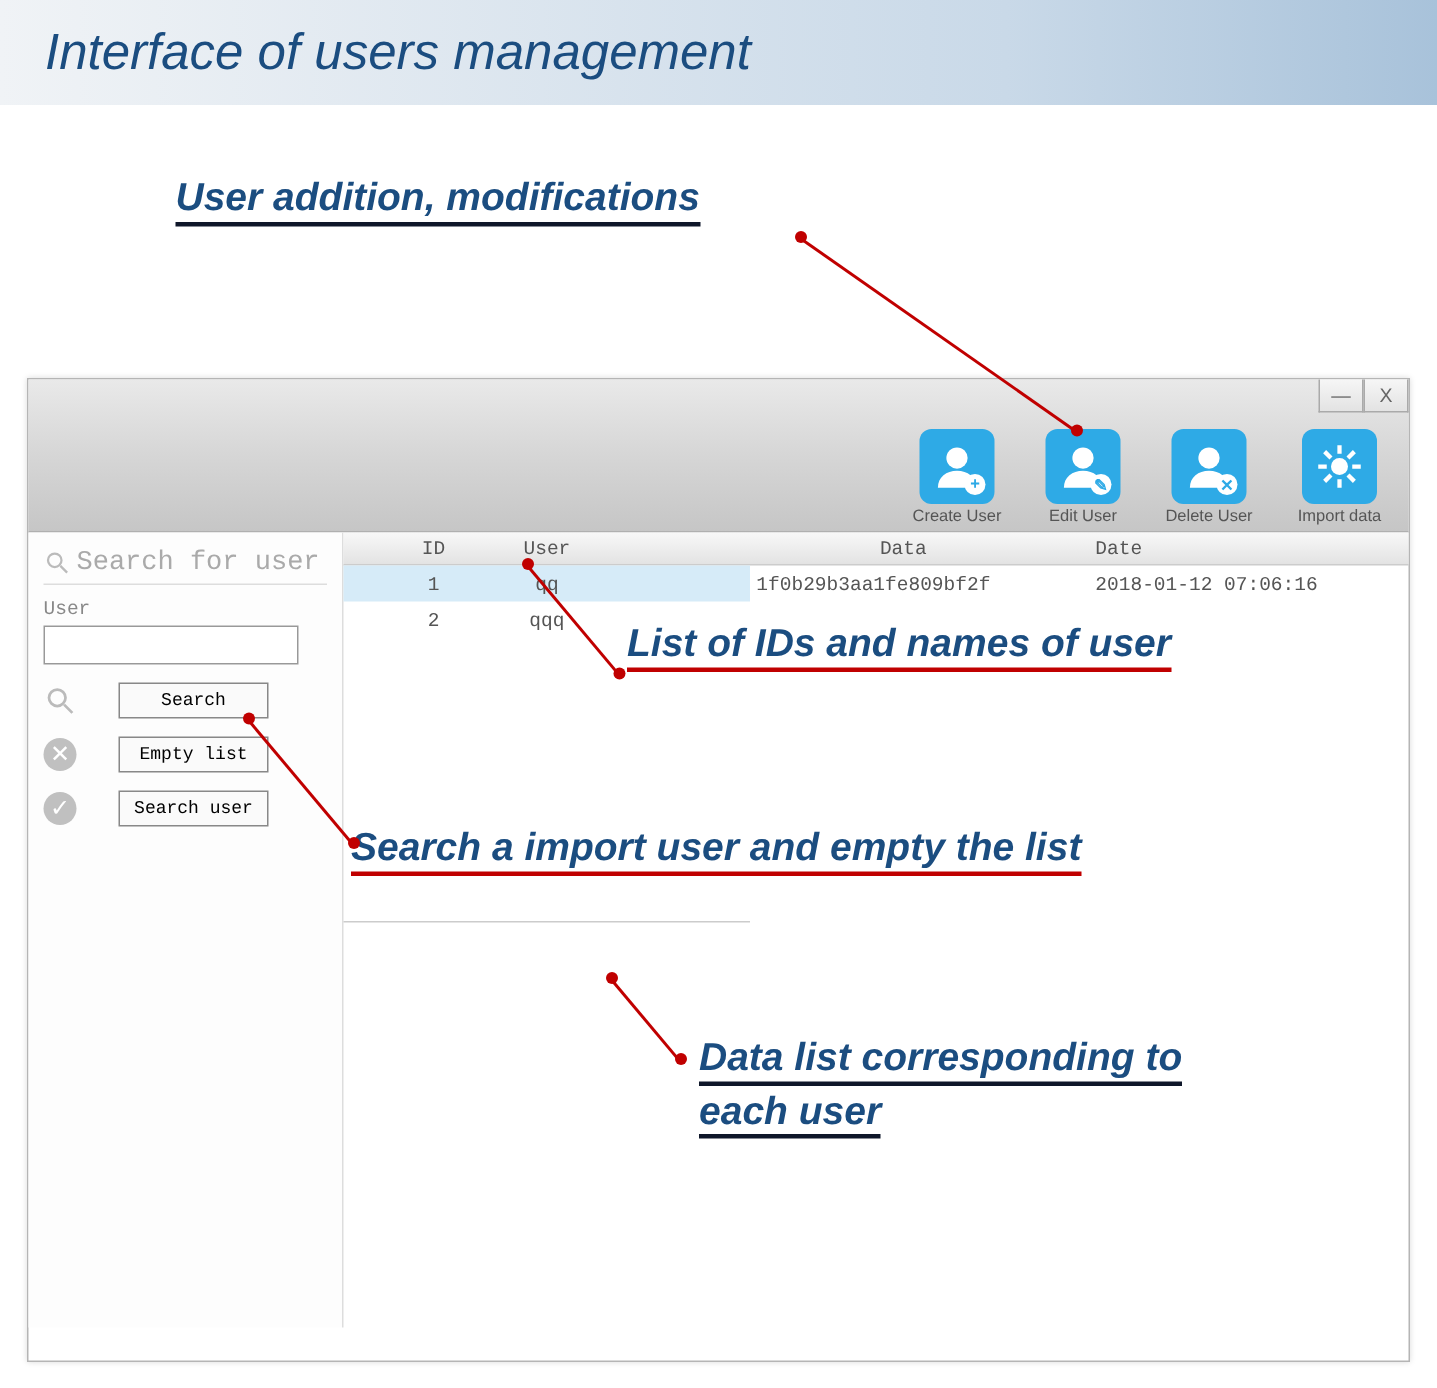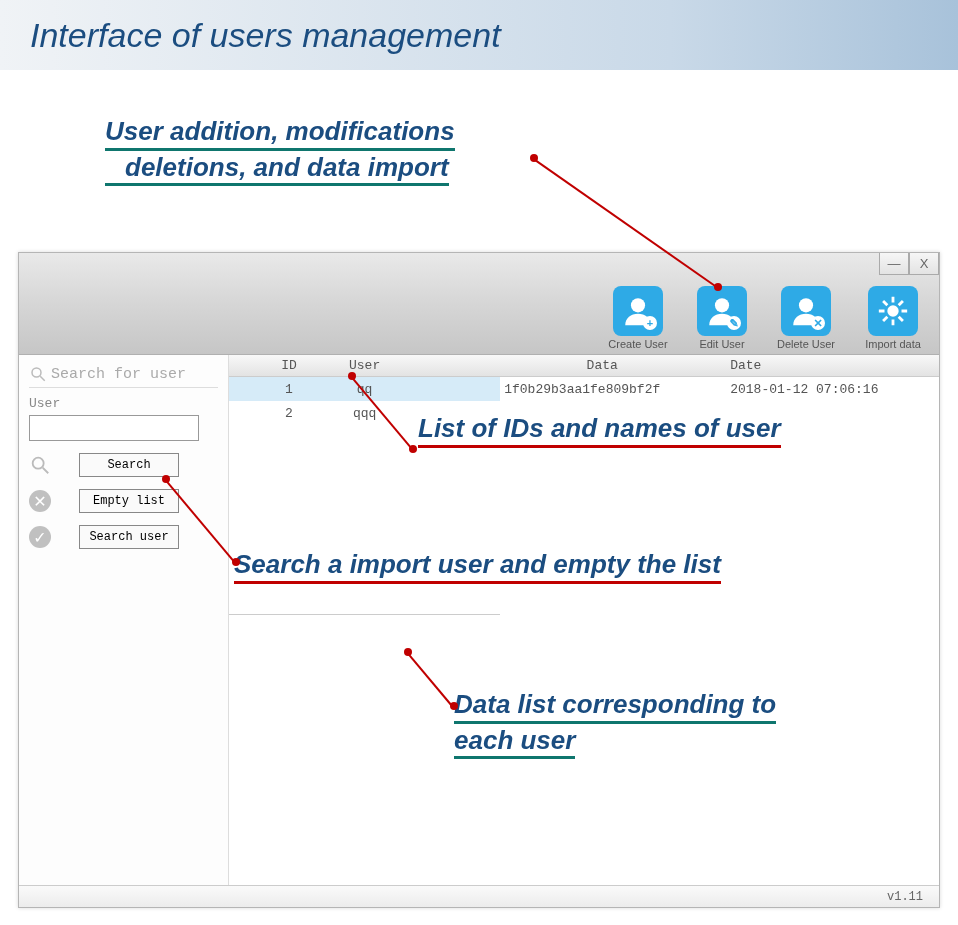--- a/index.html
+++ b/index.html
@@ -29,21 +29,21 @@
     font-weight: bold;
     font-style: italic;
     color: #1b4d80;
     border-bottom: 3px solid #c00000;
     line-height: 1.25;
     z-index: 50;
     background: rgba(255,255,255,0);
     white-space: nowrap;
   }
   .annotation.two-line { border-bottom: none; }
-  .annotation.two-line span { display: block; border-bottom: 3px solid #0f766e; width: fit-content; }
+  .annotation.two-line span { display: block; border-bottom: 3px solid #0f172a; width: fit-content; margin-left: 12px; }
 
   .pointer-line {
     position: absolute;
     background: #c00000;
     height: 2px;
     transform-origin: 0 0;
     z-index: 49;
   }
   .pointer-dot {
     position: absolute;
@@ -145,21 +145,21 @@
   .sidebar {
     width: 210px;
     border-right: 1px solid #ddd;
     padding: 6px 10px;
     background: #fdfdfd;
   }
   .sidebar-title {
     display: flex; align-items: center; gap: 4px;
     color: #aaa;
     font-family: "Courier New", monospace;
-    font-size: 15px;
+    font-size: 18px;
     border-bottom: 1px solid #ddd;
     padding: 4px 0;
   }
   .sidebar-title svg { width: 18px; height: 18px; }
   .field-label {
     font-family: "Courier New", monospace;
     font-size: 13px;
     color: #888;
     margin-top: 8px;
   }
@@ -239,21 +239,20 @@
 </style>
 </head>
 <body>
 
 <div class="page-title-bar">
   <div class="page-title">Interface of users management</div>
 </div>
 
 <div class="annotation two-line" style="left:105px; top:115px;">
   <span>User addition, modifications</span>
-  <span style="padding-left:20px;">deletions, and data import</span>
 </div>
 <div class="pointer-dot" style="left:530px; top:154px;"></div>
 <div class="pointer-line" style="left:534px; top:158px; width:224px; transform: rotate(35deg);"></div>
 <div class="pointer-dot" style="left:714px; top:283px;"></div>
 
 <div class="annotation" style="left:418px; top:412px;font-style:italic;">List of IDs and names of user</div>
 <div class="pointer-dot" style="left:348px; top:372px;"></div>
 <div class="pointer-line" style="left:352px; top:376px; width:95px; transform: rotate(50deg);"></div>
 <div class="pointer-dot" style="left:409px; top:445px;"></div>
 
@@ -374,16 +373,13 @@
           <div class="cell cell-date" style="text-align:left;">Date</div>
         </div>
         <div class="grid-row">
           <div class="cell-data">1f0b29b3aa1fe809bf2f</div>
           <div class="cell-date">2018-01-12 07:06:16</div>
         </div>
       </div>
     </div>
   </div>
 
-  <div class="statusbar">
-    <span>v1.11</span>
-  </div>
 </div>
 
 </body></html>

